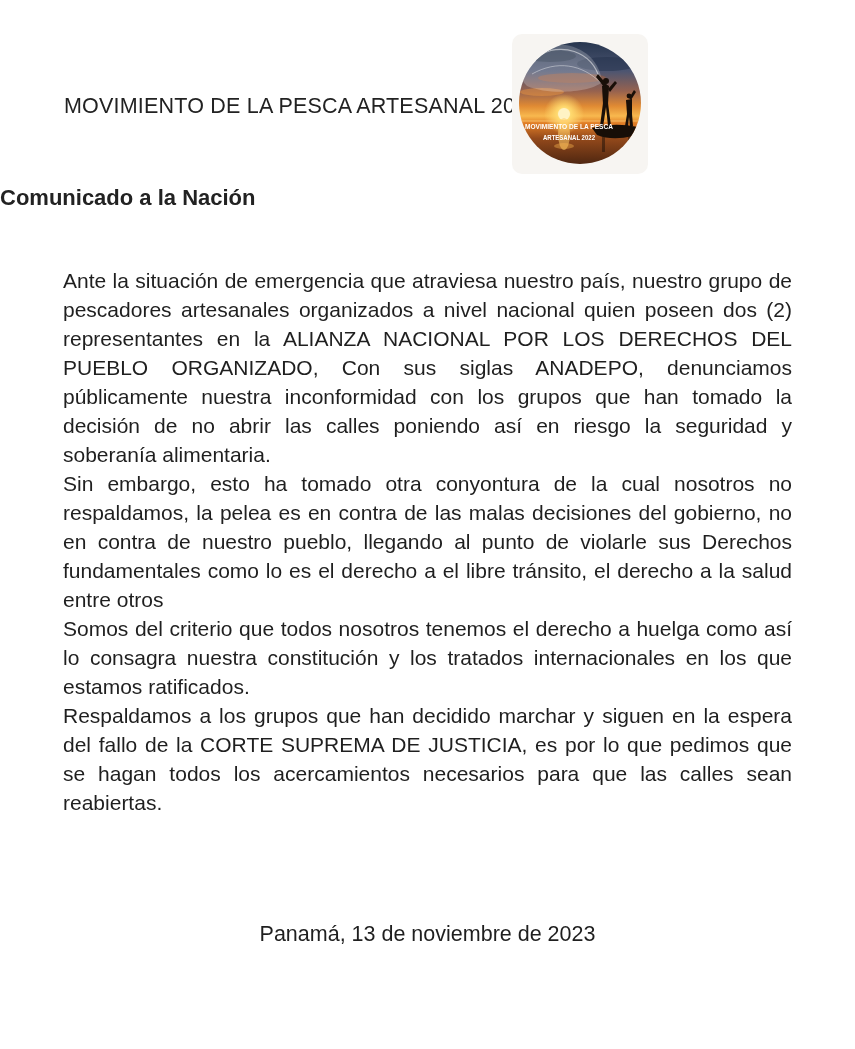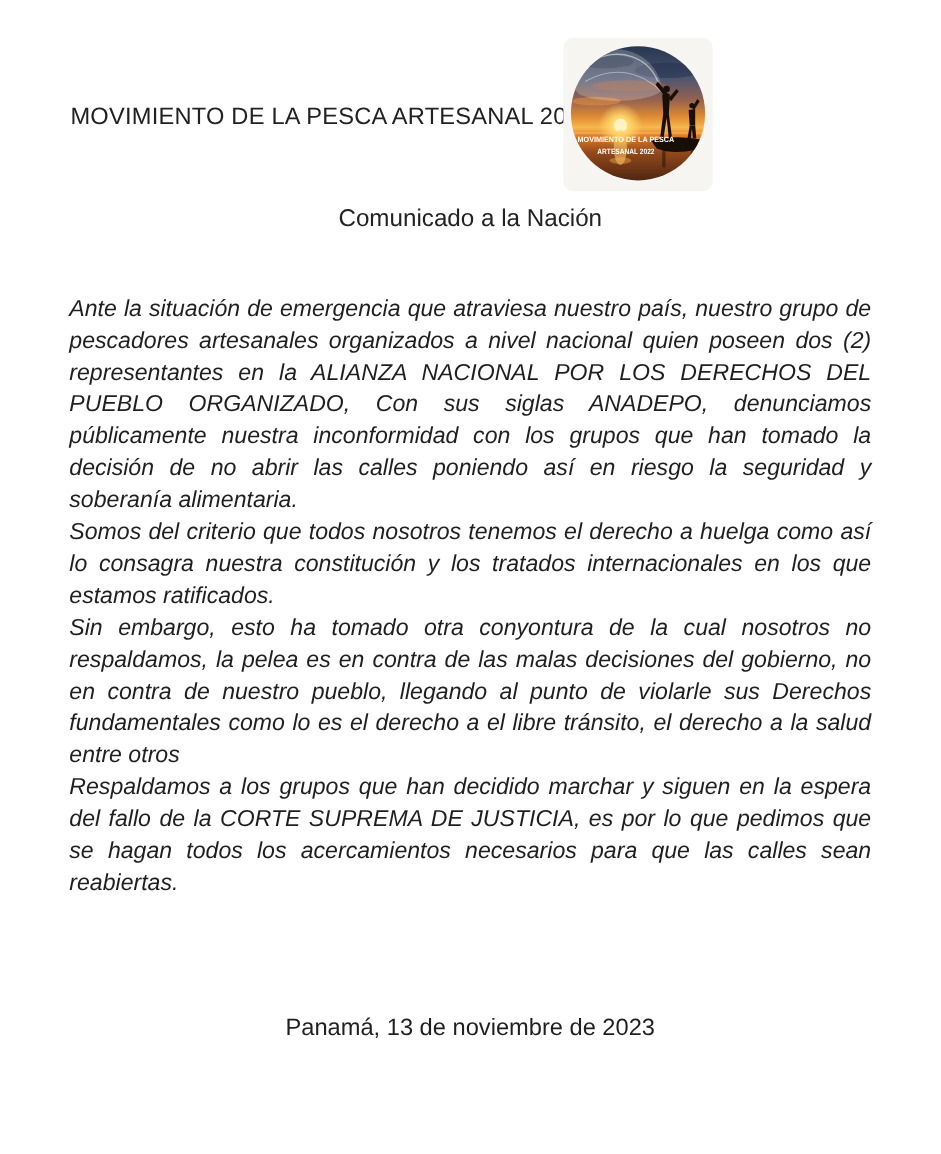--- a/index.html
+++ b/index.html
@@ -28,35 +28,35 @@
     top: 34px;
     left: 512px;
     width: 136px;
     height: 140px;
   }
   .doc-subtitle {
     position: absolute;
     top: 185px;
     left: 0;
     width: 100%;
-    text-align: center;
+    text-align: left;
     font-size: 22px;
-    font-weight: 400;
+    font-weight: 700;
   }
   .doc-body {
     position: absolute;
     top: 266px;
     left: 63px;
     width: 729px;
     font-size: 21px;
     line-height: 29px;
     text-align: justify;
     color: #1f1f1f;
   }
-  .doc-body p { margin: 0; font-style: italic; }
+  .doc-body p { margin: 0; }
   .doc-dateline {
     position: absolute;
     top: 922px;
     left: 0;
     width: 100%;
     text-align: center;
     font-size: 21.5px;
     color: #1f1f1f;
   }
 </style>
@@ -141,20 +141,20 @@
         <text x="57" y="95" text-anchor="middle" font-size="7" font-weight="bold" fill="#ffffff" textLength="88" lengthAdjust="spacingAndGlyphs" font-family="Liberation Sans, sans-serif">MOVIMIENTO DE LA PESCA</text>
         <text x="57" y="106" text-anchor="middle" font-size="7" font-weight="bold" fill="#ffffff" textLength="52" lengthAdjust="spacingAndGlyphs" font-family="Liberation Sans, sans-serif">ARTESANAL 2022</text>
       </g>
     </svg>
   </div>
 
   <h2 class="doc-subtitle">Comunicado a la Nación</h2>
 
   <main class="doc-body">
     <p>Ante la situación de emergencia que atraviesa nuestro país, nuestro grupo de pescadores artesanales organizados a nivel nacional quien poseen dos (2) representantes en la ALIANZA NACIONAL POR LOS DERECHOS DEL PUEBLO ORGANIZADO, Con sus siglas ANADEPO, denunciamos públicamente nuestra inconformidad con los grupos que han tomado la decisión de no abrir las calles poniendo así en riesgo la seguridad y soberanía alimentaria.</p>
+    <p>Sin embargo, esto ha tomado otra conyontura de la cual nosotros no respaldamos, la pelea es en contra de las malas decisiones del gobierno, no en contra de nuestro pueblo, llegando al punto de violarle sus Derechos fundamentales como lo es el derecho a el libre tránsito, el derecho a la salud entre otros</p>
     <p>Somos del criterio que todos nosotros tenemos el derecho a huelga como así lo consagra nuestra constitución y los tratados internacionales en los que estamos ratificados.</p>
-    <p>Sin embargo, esto ha tomado otra conyontura de la cual nosotros no respaldamos, la pelea es en contra de las malas decisiones del gobierno, no en contra de nuestro pueblo, llegando al punto de violarle sus Derechos fundamentales como lo es el derecho a el libre tránsito, el derecho a la salud entre otros</p>
     <p>Respaldamos a los grupos que han decidido marchar y siguen en la espera del fallo de la CORTE SUPREMA DE JUSTICIA, es por lo que pedimos que se hagan todos los acercamientos necesarios para que las calles sean reabiertas.</p>
   </main>
 
   <div class="doc-dateline">Panamá, 13 de noviembre de 2023</div>
 
 </div>
 
 </body></html>

